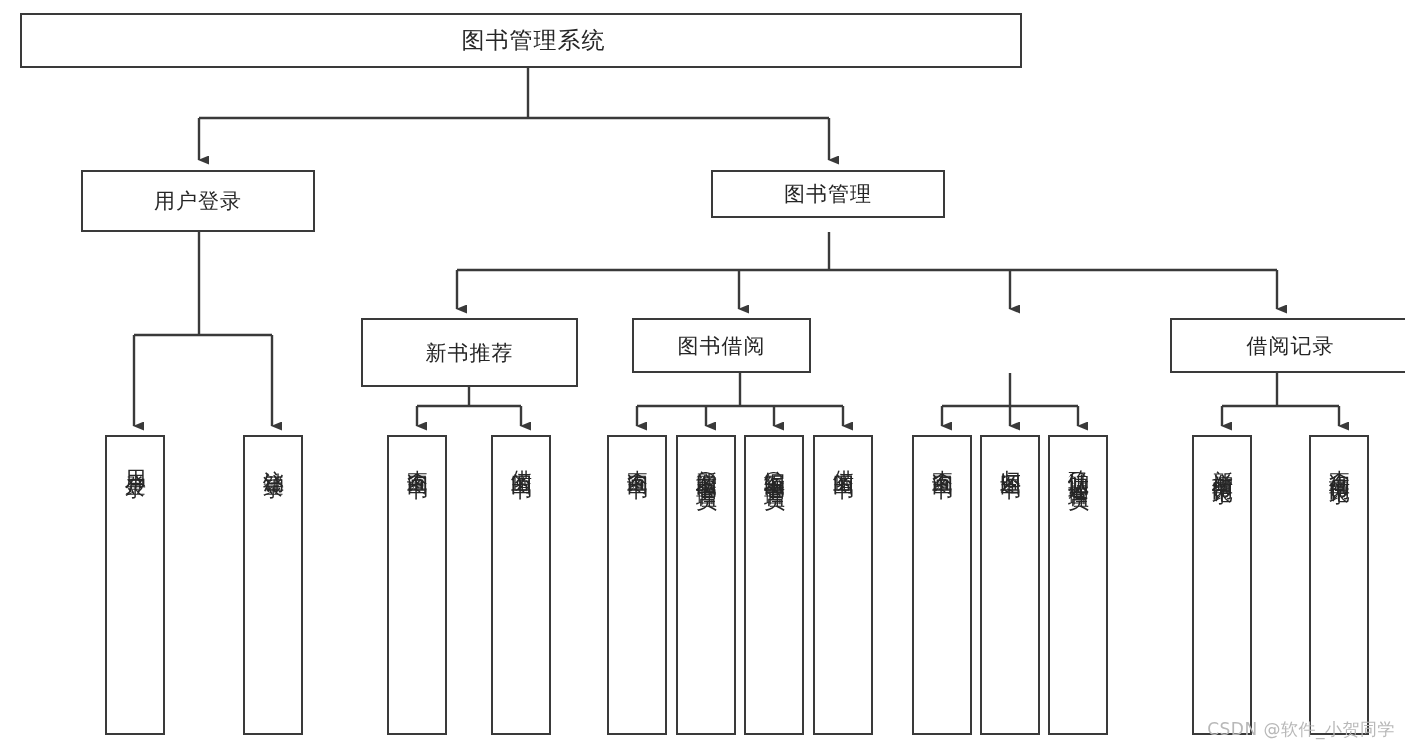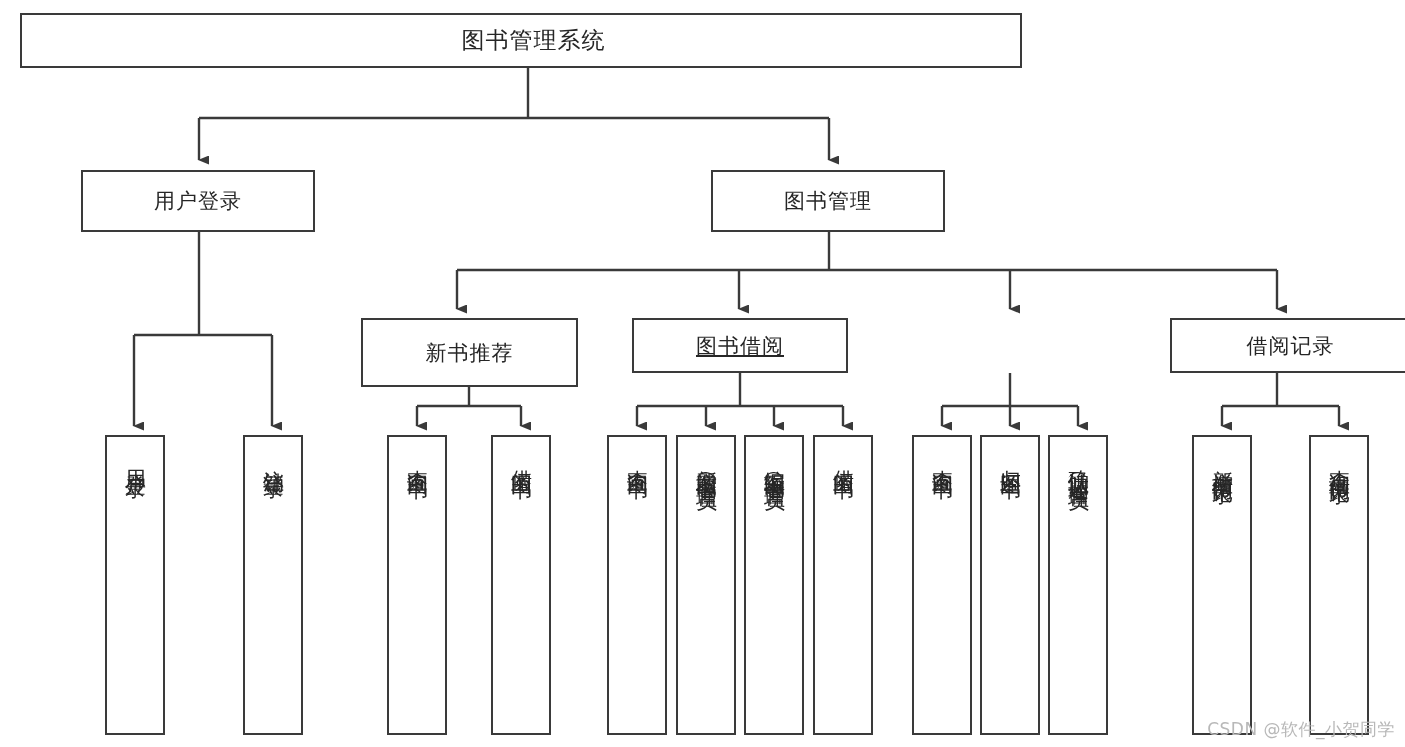--- a/index.html
+++ b/index.html
@@ -133,28 +133,28 @@
     </g>
   </svg>
 
   <div class="node level-0" style="left:20px; top:13px; width:1002px; height:55px;">
     <span class="hlabel">图书管理系统</span>
   </div>
 
   <div class="node level-1" style="left:81px; top:170px; width:234px; height:62px;">
     <span class="hlabel">用户登录</span>
   </div>
-  <div class="node level-1" style="left:711px; top:170px; width:234px; height:62px;">
+  <div class="node level-1" style="left:711px; top:170px; width:234px; height:48px;">
     <span class="hlabel">图书管理</span>
   </div>
 
   <div class="node level-2" style="left:361px; top:318px; width:217px; height:69px;">
     <span class="hlabel">新书推荐</span>
   </div>
-  <div class="node level-2" style="left:632px; top:318px; width:216px; height:55px;text-decoration:underline;">
+  <div class="node level-2" style="left:632px; top:318px; width:179px; height:55px;">
     <span class="hlabel">图书借阅</span>
   </div>
   <div class="node level-2" style="left:1170px; top:318px; width:241px; height:55px;">
     <span class="hlabel">借阅记录</span>
   </div>
 
   <div class="node leaf" style="left:105px; top:435px; width:60px; height:300px;">
     <span class="vlabel">用户登录</span>
   </div>
   <div class="node leaf" style="left:243px; top:435px; width:60px; height:300px;">

